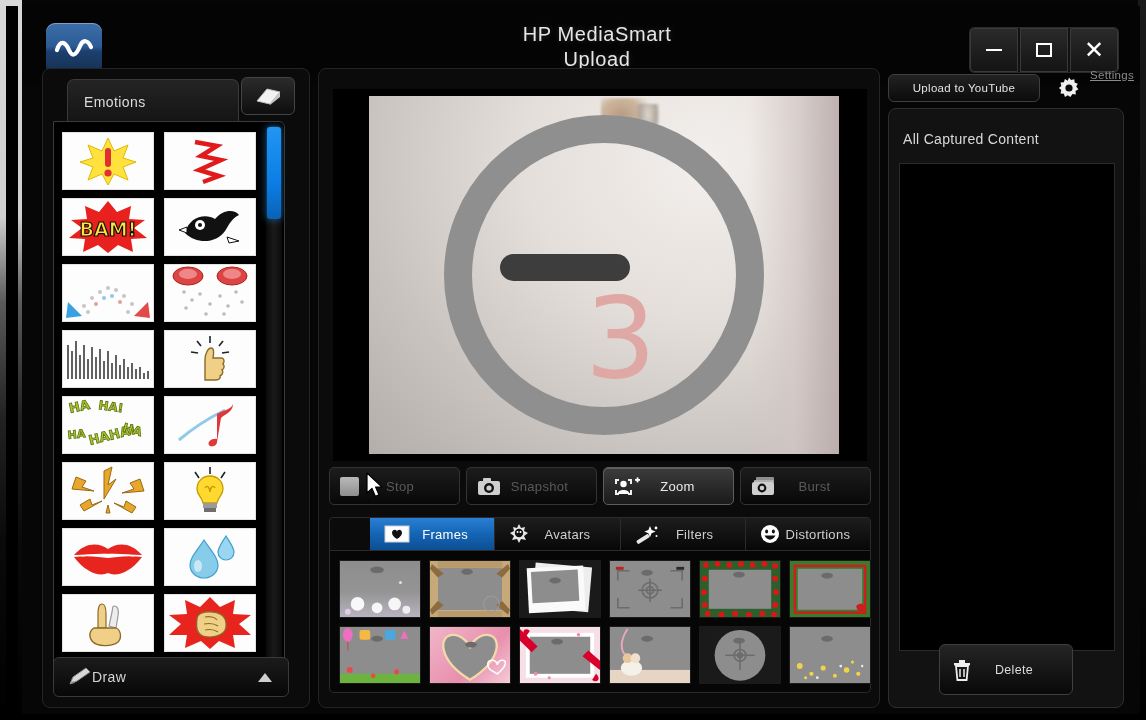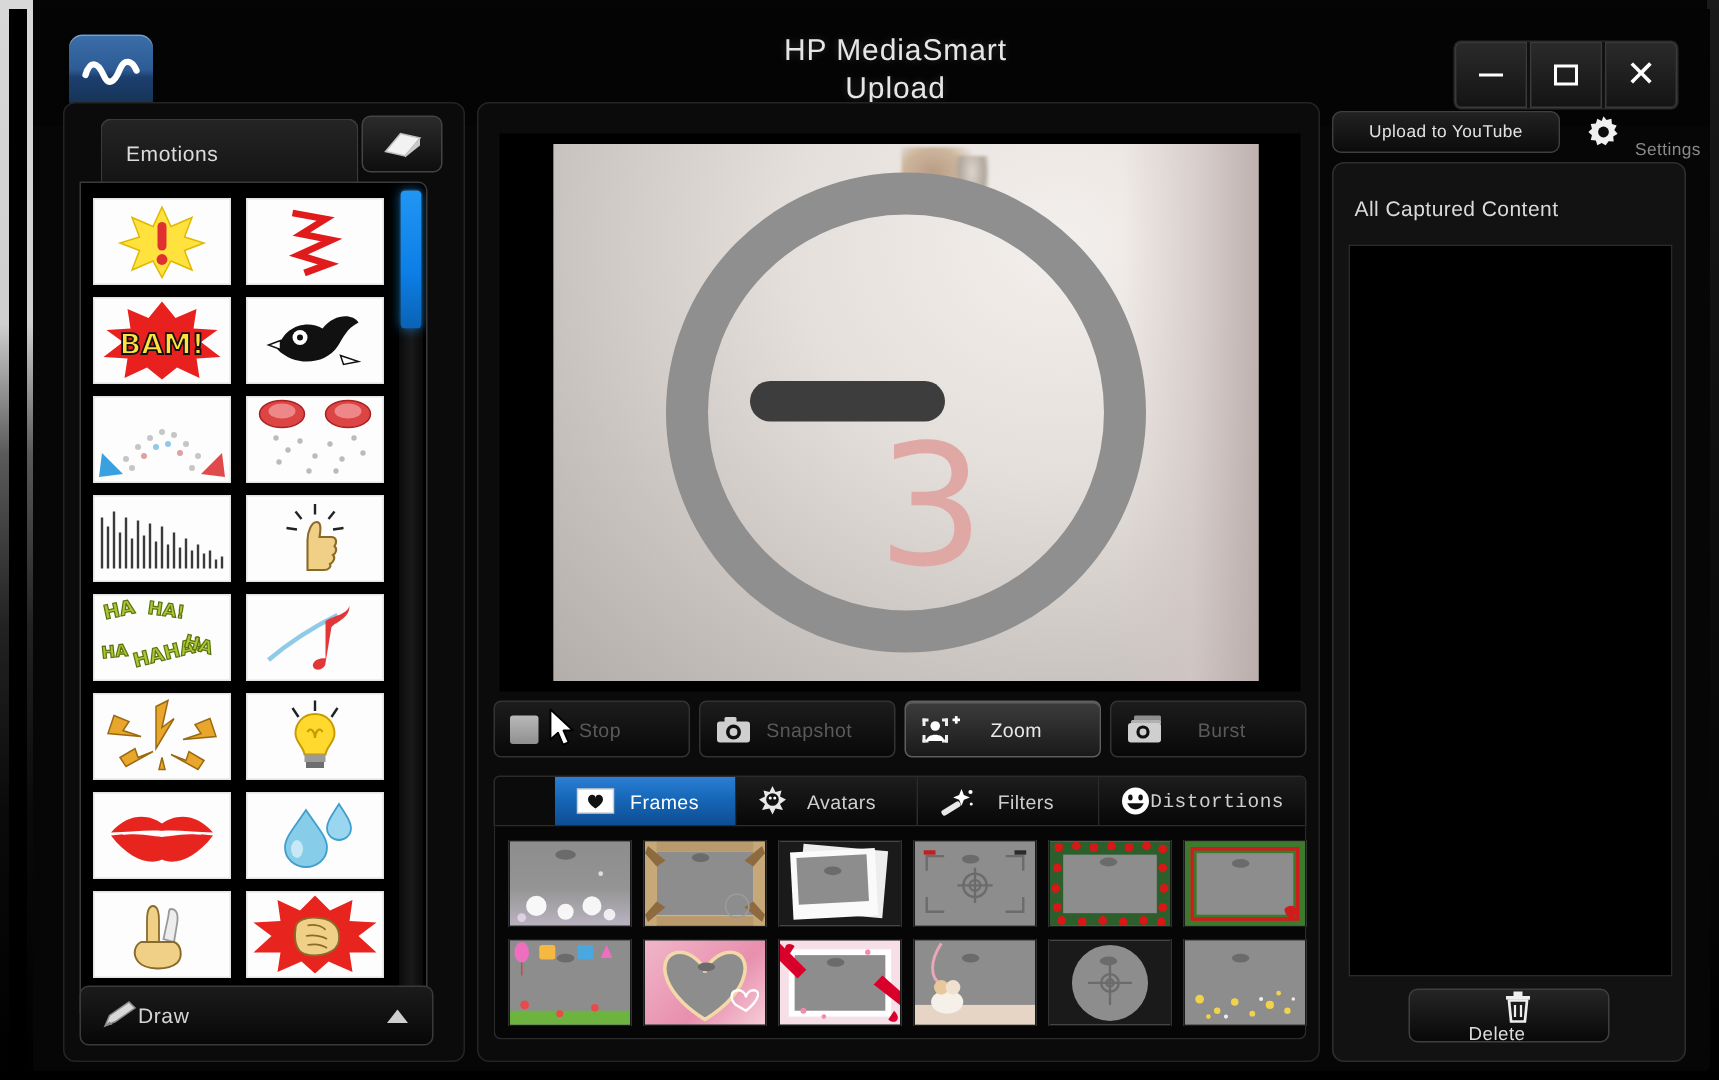--- a/index.html
+++ b/index.html
@@ -255,21 +255,21 @@
     overflow: hidden;
     border: 1px solid #2b2b2b;
     padding-left: 40px;
   }
   .tab {
     flex: 1; display: flex; align-items: center;
     background: linear-gradient(to bottom,#1d1d1d,#070707);
     border-right: 1px solid #2b2b2b;
     color: #cfcfcf; font-size: 13px;
   }
-  .tab:last-child { border-right: none; font-family: Liberation Mono, monospace; }
+  .tab:last-child { border-right: none; }
   .tab.active {
     background: linear-gradient(to bottom,#2a7fd4 0%,#1667b8 45%,#0d4e94 100%);
     color: #fff;
   }
   .tab-ico { margin-left: 14px; display:flex; align-items:center; }
   .tab-label { flex:1; text-align:center; padding-right:14px; letter-spacing:.3px; }
 
   .frames-panel {
     position: absolute; left: 10px; top: 482px;
     width: 542px; height: 142px;
@@ -303,22 +303,22 @@
     color: #e3e3e3; font-size: 11.5px;
     display: flex; align-items: center; justify-content: center;
     letter-spacing: .3px;
   }
   .gear-btn {
     position: absolute; left: 168px; top: 9px;
     width: 26px; height: 26px;
     display:flex; align-items:center; justify-content:center;
   }
   .settings-label {
-    position: absolute; left: 202px; top: 28px;
-    color: #8a8a8a; font-size: 11.5px; letter-spacing:.3px;
+    position: absolute; left: 202px; top: 3px;
+    color: #8a8a8a; font-size: 11.5px; letter-spacing:.3px;text-decoration:underline;
   }
   .right-panel {
     position: absolute; left: 866px; top: 102px;
     width: 236px; height: 600px;
     background: #121212;
     border: 1px solid #2e2e2e;
     border-radius: 8px;
     padding-left: 32px;
   }
   .captured-title {
@@ -326,25 +326,25 @@
     color: #d9d9d9; font-size: 14px; letter-spacing: .3px;
   }
   .captured-area {
     position: absolute; left: 10px; top: 54px;
     width: 216px; height: 488px;
     background: #000;
     border: 1px solid #2b2b2b;
   }
   .delete-btn {
     position: absolute; left: 50px; bottom: 12px;
-    width: 134px; height: 36px;
+    width: 134px; height: 51px;
     background: linear-gradient(to bottom,#252525,#080808);
     border: 1px solid #3f3f3f; border-radius: 6px;
     display: flex; align-items: center;
-    color: #dcdcdc; font-size: 12.5px; flex-direction: column;
+    color: #dcdcdc; font-size: 12.5px;
   }
   .del-ico { margin-left: 12px; display:flex; }
   .del-label { flex:1; text-align:center; padding-right:16px; letter-spacing:.3px; }
 
   
   .cursor { position: absolute; left: 366px; top: 472px; pointer-events:none; }
 </style>
 </head>
 <body>
 

